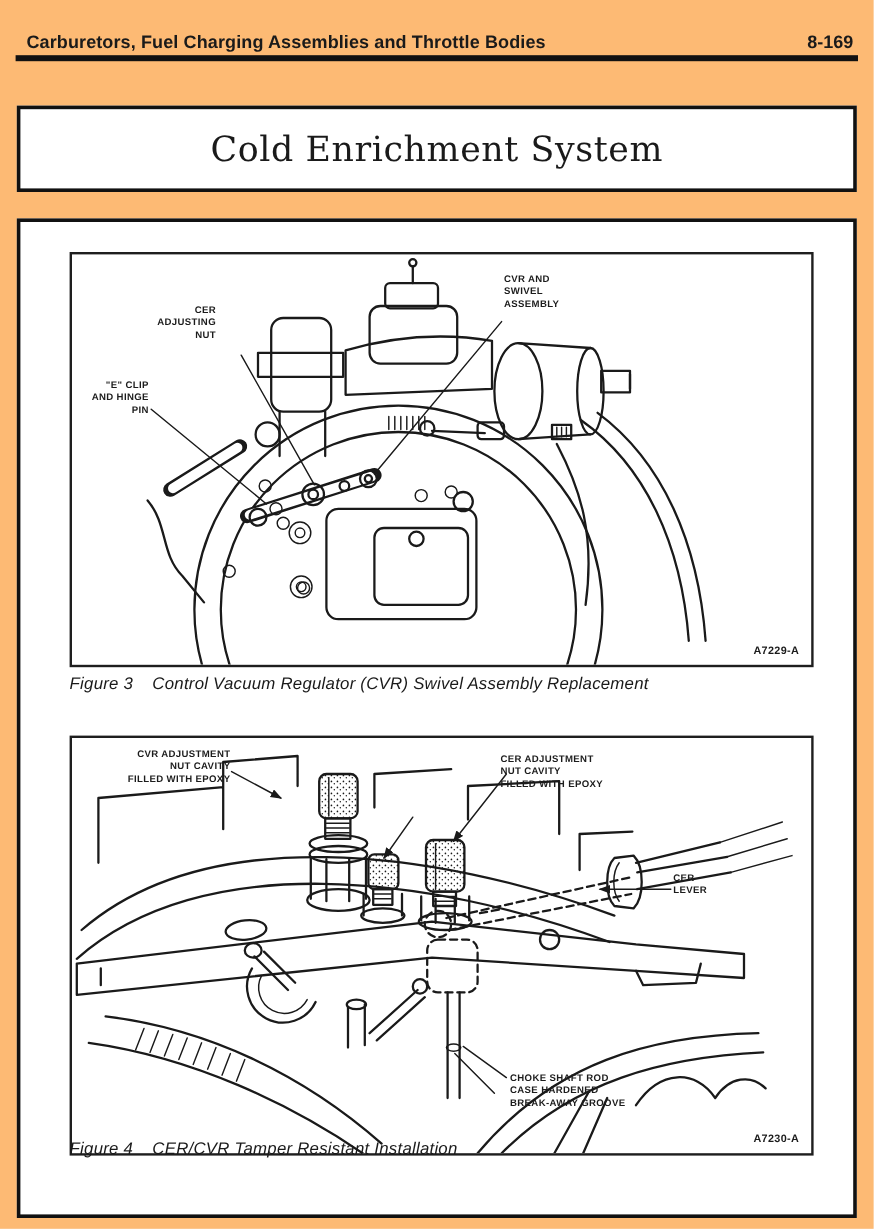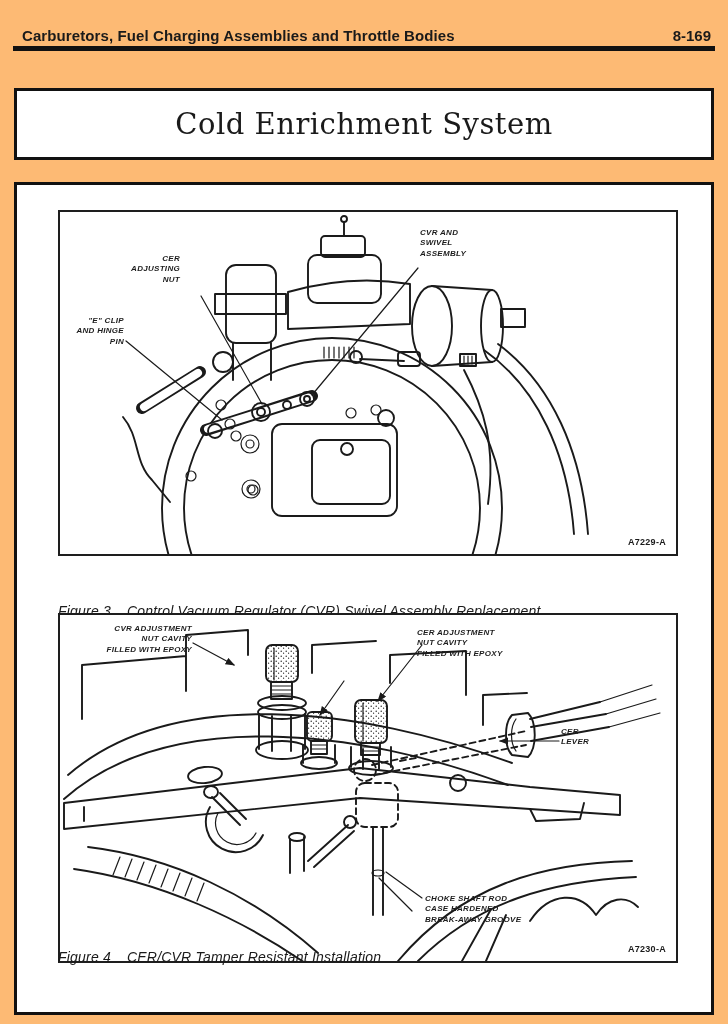--- a/index.html
+++ b/index.html
@@ -21,25 +21,25 @@
 
   
   .outer-box{position:absolute;left:14px;top:182px;width:694px;height:827px;border:3px solid #111;background:#fff;}
 
   .fig-box{position:absolute;left:41px;width:616px;border:2px solid #1e1e1e;background:#fff;overflow:hidden;}
   .fig3-box{top:25px;height:342px;}
   .fig4-box{top:428px;height:346px;}
   .fig-box svg{position:absolute;left:0;top:0;width:100%;height:100%;}
 
   .callout{position:absolute;font-size:8px;font-weight:bold;line-height:1.3;
-    letter-spacing:.3px;white-space:pre-line;color:#1c1c1c;font-style:italic;}
+    letter-spacing:.3px;white-space:pre-line;color:#1c1c1c;}
   .ref-code{position:absolute;right:10px;bottom:7px;font-size:9px;font-weight:bold;letter-spacing:.3px;}
 
   .fig-caption{position:absolute;left:41px;font-style:italic;font-size:14px;letter-spacing:.2px;}
-  .cap3{top:376px;margin-top:42px;}
+  .cap3{top:376px;}
   .cap4{top:764px;}
   .fig-num{margin-right:16px;}
 
   
   .ink{stroke:#1a1a1a;fill:none;stroke-width:1.9;stroke-linecap:round;stroke-linejoin:round;}
   .thin{stroke-width:1.2;}
   .thick{stroke-width:12;}
   .w{stroke:#ffffff;stroke-width:8;}
   .dash{stroke-dasharray:6 4;}
 </style>

